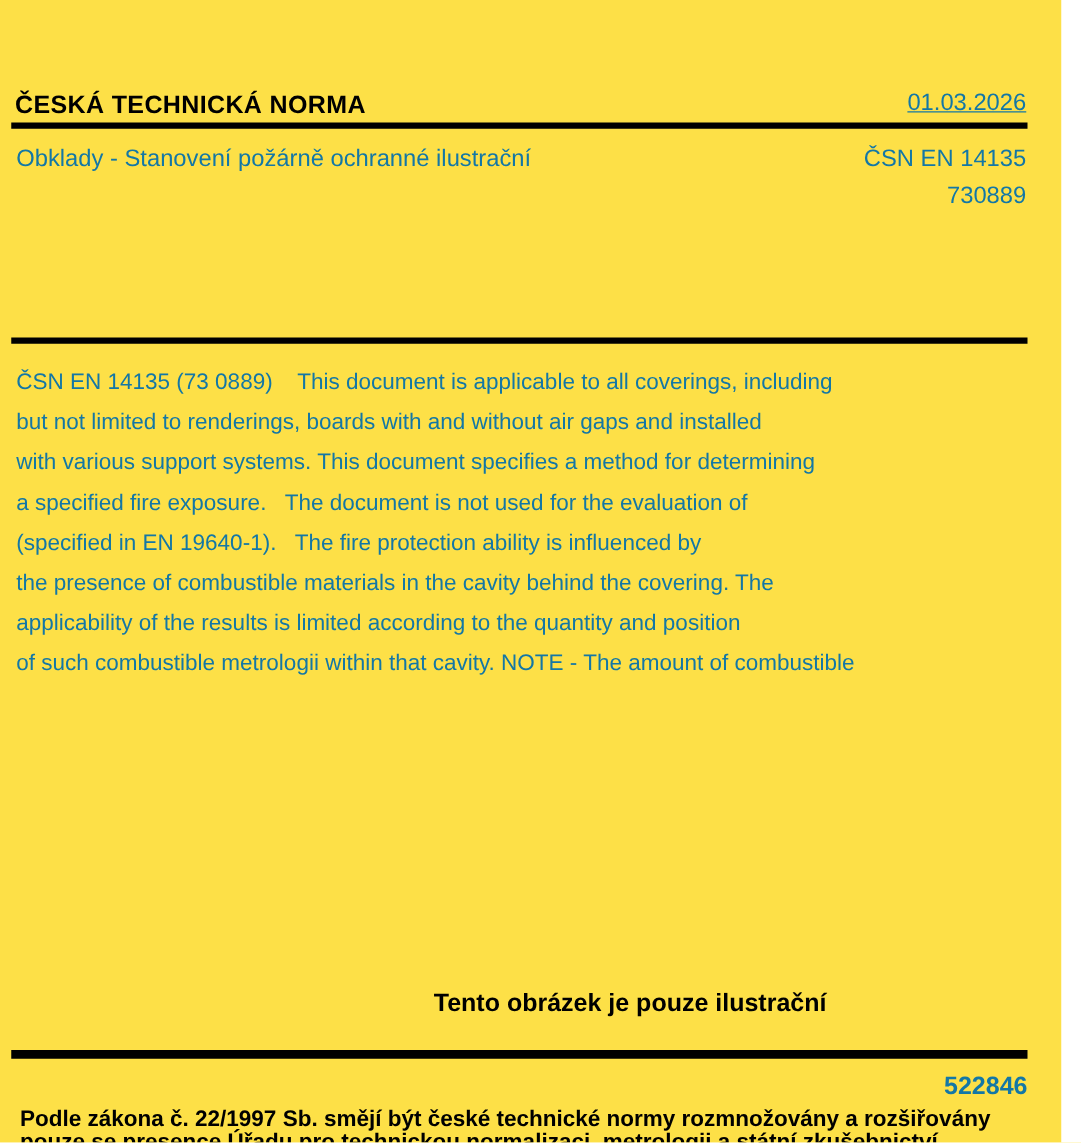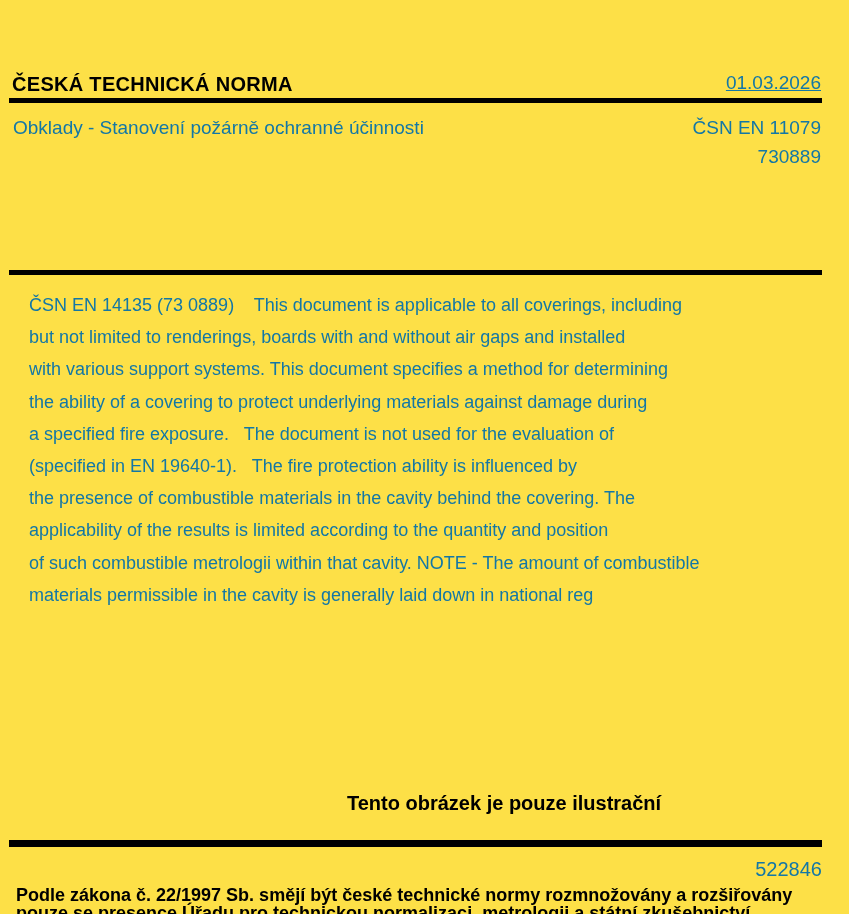--- a/index.html
+++ b/index.html
@@ -73,21 +73,20 @@
   .abstract {
     position: absolute;
     left: 13px;
     top: 289px;
     font-size: 18px;
     line-height: 32.2px;
     color: var(--accent);
   }
   .abstract .line {
     white-space: pre;
-    margin-left: 16px;
   }
   .notice {
     position: absolute;
     left: 347px;
     top: 792px;
     font-size: 20px;
     font-weight: bold;
     color: var(--ink);
     white-space: nowrap;
   }
@@ -103,52 +102,51 @@
   .legal .line {
     white-space: pre;
   }
   .doc-number {
     position: absolute;
     right: 27px;
     top: 858px;
     font-size: 20px;
     color: var(--accent);
     white-space: nowrap;
+    font-weight: bold;
   }
 </style>
 </head>
 <body>
 
 <div class="page" style="--accent: #1377a6; --ink: #000000;">
 
   <div class="norma-title">ČESKÁ TECHNICKÁ NORMA</div>
 
   <div class="header-date">01.03.2026</div>
 
   <div class="rule rule-top"></div>
 
-  <div class="doc-subtitle">Obklady - Stanovení požárně ochranné účinnosti</div>
+  <div class="doc-subtitle">Obklady - Stanovení požárně ochranné ilustrační</div>
 
-  <div class="std-code">ČSN EN 11079</div>
+  <div class="std-code">ČSN EN 14135</div>
 
   <div class="class-number">730889</div>
 
   <div class="rule rule-middle"></div>
 
   <div class="abstract">
     <div class="line">ČSN EN 14135 (73 0889)    This document is applicable to all coverings, including</div>
     <div class="line">but not limited to renderings, boards with and without air gaps and installed</div>
     <div class="line">with various support systems. This document specifies a method for determining</div>
-    <div class="line">the ability of a covering to protect underlying materials against damage during</div>
     <div class="line">a specified fire exposure.   The document is not used for the evaluation of</div>
     <div class="line">(specified in EN 19640-1).   The fire protection ability is influenced by</div>
     <div class="line">the presence of combustible materials in the cavity behind the covering. The</div>
     <div class="line">applicability of the results is limited according to the quantity and position</div>
     <div class="line">of such combustible metrologii within that cavity. NOTE - The amount of combustible</div>
-    <div class="line">materials permissible in the cavity is generally laid down in national reg</div>
   </div>
 
   <div class="notice">Tento obrázek je pouze ilustrační</div>
 
   <div class="rule rule-bottom"></div>
 
   <div class="legal">
     <div class="line">Podle zákona č. 22/1997 Sb. smějí být české technické normy rozmnožovány a rozšiřovány</div>
     <div class="line">pouze se presence Úřadu pro technickou normalizaci, metrologii a státní zkušebnictví</div>
   </div>

